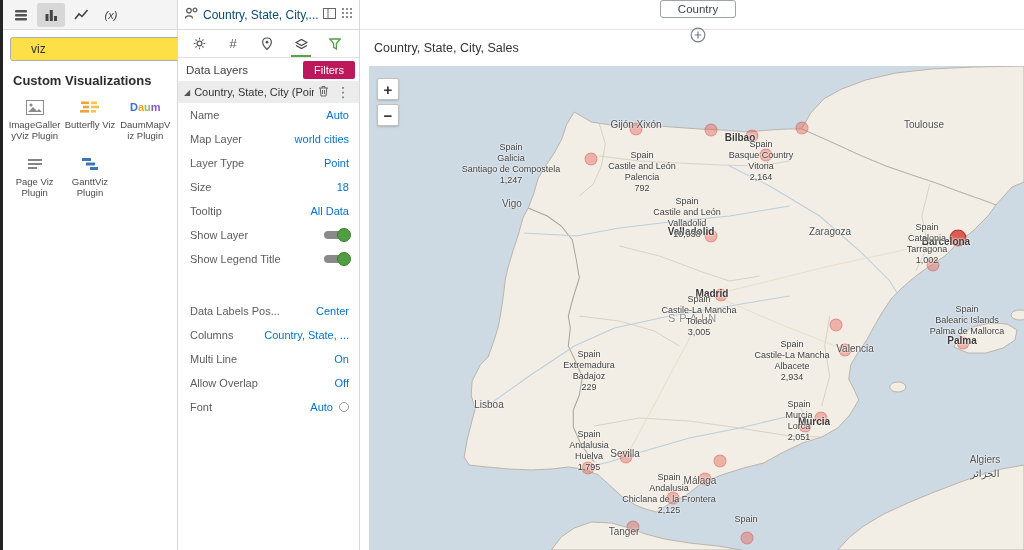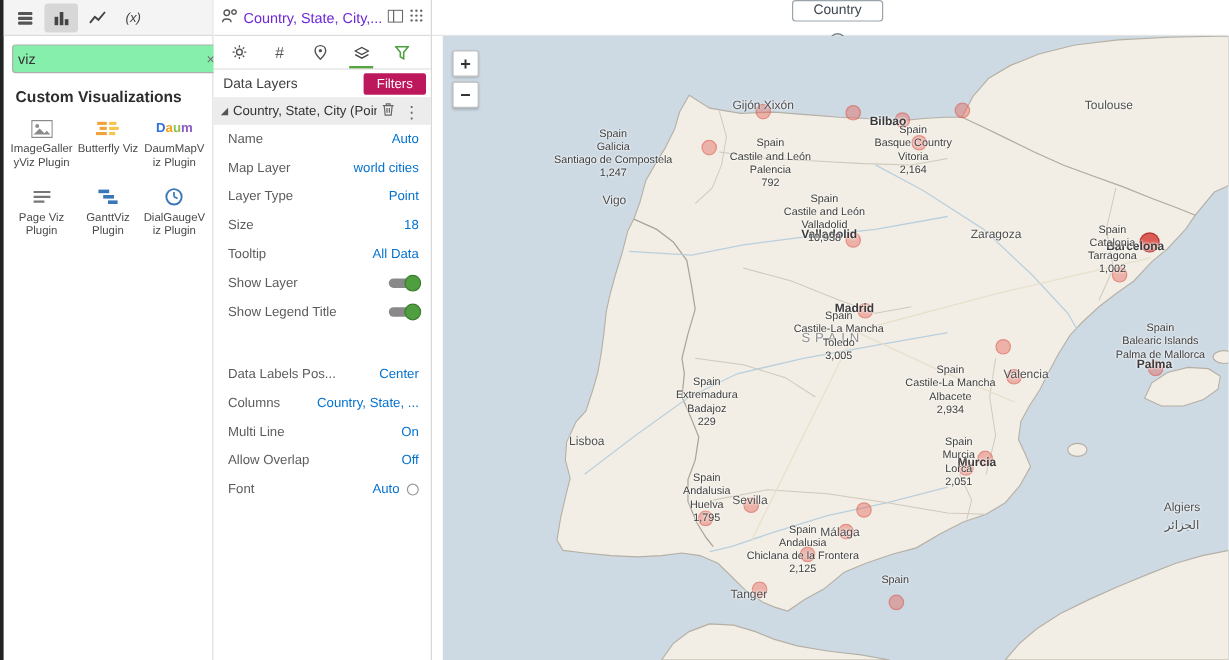--- a/index.html
+++ b/index.html
@@ -7,36 +7,36 @@
   .app{width:1024px;height:550px;display:flex;font-family:"Liberation Sans",sans-serif;
        font-size:12px;color:#333;border-left:3px solid #232323;overflow:hidden;background:#fff;}
 
   
   .sidebar{width:175px;min-width:175px;border-right:1px solid #d8d8d8;display:flex;flex-direction:column;}
   .sb-top{height:30px;min-height:30px;background:#f4f4f4;border-bottom:1px solid #dcdcdc;
           display:flex;align-items:center;padding-left:4px;gap:2px;}
   .icon-btn{width:28px;height:24px;display:flex;align-items:center;justify-content:center;border-radius:3px;color:#444;}
   .icon-btn.active{background:#d7d7d7;}
   .search-row{display:flex;align-items:center;padding:7px 3px 4px 7px;gap:3px;}
-  .search-box{flex:1;height:24px;border:1px solid #aeaeae;border-radius:3px;display:flex;align-items:center;padding:0 2px;background:#86efac;}
+  .search-box{flex:1;height:24px;border:1px solid #aeaeae;border-radius:3px;display:flex;align-items:center;padding:0 18px;background:#fde047;}
   .search-box input{border:0;outline:0;flex:1;min-width:0;font:12px "Liberation Sans",sans-serif;color:#333;background:transparent;}
   .clear-x{color:#707070;font-size:12px;cursor:default;}
   .kebab{color:#666;font-size:14px;padding:0 3px;line-height:1;}
   .cv-title{font-size:13px;font-weight:bold;color:#2c2c2c;padding:8px 10px 10px;}
   .plugins{display:grid;grid-template-columns:repeat(3,1fr);row-gap:14px;padding:0 4px;}
   .tile{display:flex;flex-direction:column;align-items:center;gap:4px;}
   .ticon{height:18px;display:flex;align-items:center;justify-content:center;}
   .tlabel{font-size:9.5px;line-height:10.5px;color:#4a4a4a;text-align:center;max-width:52px;overflow-wrap:anywhere;}
   .daum{font-weight:bold;font-size:11px;letter-spacing:0;}
   .daum .d1{color:#2f6fe0}.daum .d2{color:#f5a11c}.daum .d3{color:#8cc153}.daum .d4{color:#8b57c6}
 
   
   .props{width:182px;min-width:182px;border-right:1px solid #d8d8d8;position:relative;display:flex;flex-direction:column;background:#fff;}
   .props-header{height:30px;min-height:30px;border-bottom:1px solid #dcdcdc;display:flex;align-items:center;padding:0 6px;gap:5px;}
-  .props-title{font-size:12px;color:#6d28d9;white-space:nowrap;overflow:hidden;flex:1;}
+  .props-title{font-size:12px;color:#0c4a6e;white-space:nowrap;overflow:hidden;flex:1;}
   .props-tabs{height:28px;min-height:28px;border-bottom:1px solid #e2e2e2;display:flex;padding:0 4px;}
   .ptab{width:34px;display:flex;align-items:center;justify-content:center;position:relative;color:#555;}
   .ptab.active::after{content:"";position:absolute;left:7px;right:7px;bottom:0;height:2px;background:#58a444;}
   .dl-row{display:flex;align-items:center;padding:6px 8px 5px;font-size:11.5px;color:#3e3e3e;}
   .tooltip{position:absolute;top:61px;right:4px;background:#be185d;color:#fff;font-size:11px;padding:3px 11px;border-radius:2px;z-index:6;}
   .layer-hd{background:#ececec;display:flex;align-items:center;gap:4px;padding:4px 6px;font-size:11px;color:#333;}
   .tri{font-size:8px;color:#555;}
   .layer-title{flex:1;white-space:nowrap;overflow:hidden;}
   .prow{display:flex;align-items:center;padding:0 10px 0 12px;height:24px;min-height:24px;}
   .plabel{font-size:11px;color:#5c5c5c;white-space:nowrap;}
@@ -168,30 +168,20 @@
           <svg width="18" height="14">
               <g fill="#3a77b8">
                 <rect x="1" y="1" width="9" height="3"></rect>
                 <rect x="5" y="5.5" width="9" height="3"></rect>
                 <rect x="9" y="10" width="8" height="3"></rect>
               </g>
             </svg>
         </span>
         <span class="tlabel">GanttViz Plugin</span>
       </div>
-      <div class="tile">
-        <span class="ticon">
-          <svg width="16" height="16">
-              <circle cx="8" cy="8" r="6.4" fill="none" stroke="#3a77b8" stroke-width="1.6"></circle>
-              <line x1="8" y1="8" x2="8" y2="4" stroke="#3a77b8" stroke-width="1.4"></line>
-              <line x1="8" y1="8" x2="11" y2="9.5" stroke="#3a77b8" stroke-width="1.4"></line>
-            </svg>
-        </span>
-        <span class="tlabel">DialGaugeViz Plugin</span>
-      </div>
     </div>
   </div>
 
   <div class="props">
     <div class="props-header">
       <span>
         <svg width="14" height="14">
             <circle cx="5" cy="4.6" r="2.3" fill="none" stroke="#555" stroke-width="1.2"></circle>
             <path d="M1.5,12.5 C1.5,9 8.5,9 8.5,12.5" fill="none" stroke="#555" stroke-width="1.2"></path>
             <circle cx="11" cy="4" r="1.8" fill="none" stroke="#555" stroke-width="1.1"></circle>
@@ -326,20 +316,21 @@
     <div class="filter-bar">
       <span class="pill">Country</span>
       <span>
         <svg width="16" height="16">
             <circle cx="8" cy="8" r="6.8" fill="none" stroke="#72808a" stroke-width="1.2"></circle>
             <path d="M8,4.6 V11.4 M4.6,8 H11.4" stroke="#72808a" stroke-width="1.2"></path>
           </svg>
       </span>
     </div>
 
+    <div class="title-row">Country, State, City, Sales</div>
 
     <div class="map-wrap">
       <svg class="basemap" viewBox="0 0 654 484" preserveAspectRatio="none">
 
         <path class="land" d="M432,63 L441,47 L454,33 L472,23 L496,14 L526,7 L562,3 L604,1 L654,0 L654,116 L642,121 L626,139 L610,133 L590,126 L566,117 L542,109 L516,100 L492,90 L468,79 L448,70 Z"></path>
 
         <path class="land" d="M205,46 L222,56 L248,60 L276,59 L302,61 L330,63 L352,64 L378,66 L400,64 L418,63 L432,63 L448,70 L468,79 L492,90 L516,100 L542,109 L566,117 L590,126 L610,133 L626,139 L618,150 L603,165 L590,175 L575,190 L560,200 L546,210 L532,222 L522,232 L512,247 L504,261 L497,274 L488,287 L481,299 L479,313 L485,325 L489,334 L480,349 L468,362 L452,371 L433,377 L414,386 L394,397 L374,402 L352,409 L334,416 L317,429 L301,437 L287,446 L276,443 L266,439 L252,430 L240,419 L229,409 L214,403 L199,401 L182,403 L162,404 L140,403 L118,401 L100,399 L95,391 L98,374 L103,354 L106,343 L102,329 L103,315 L111,299 L119,291 L125,274 L129,261 L132,245 L134,231 L136,214 L139,201 L144,184 L149,169 L154,151 L159,142 L164,129 L169,112 L177,99 L185,87 L193,72 L197,59 Z"></path>
 
         <path class="land" d="M182,484 L192,471 L205,462 L222,456 L242,457 L260,462 L276,468 L295,473 L320,477 L348,480 L372,484 Z"></path>
 

